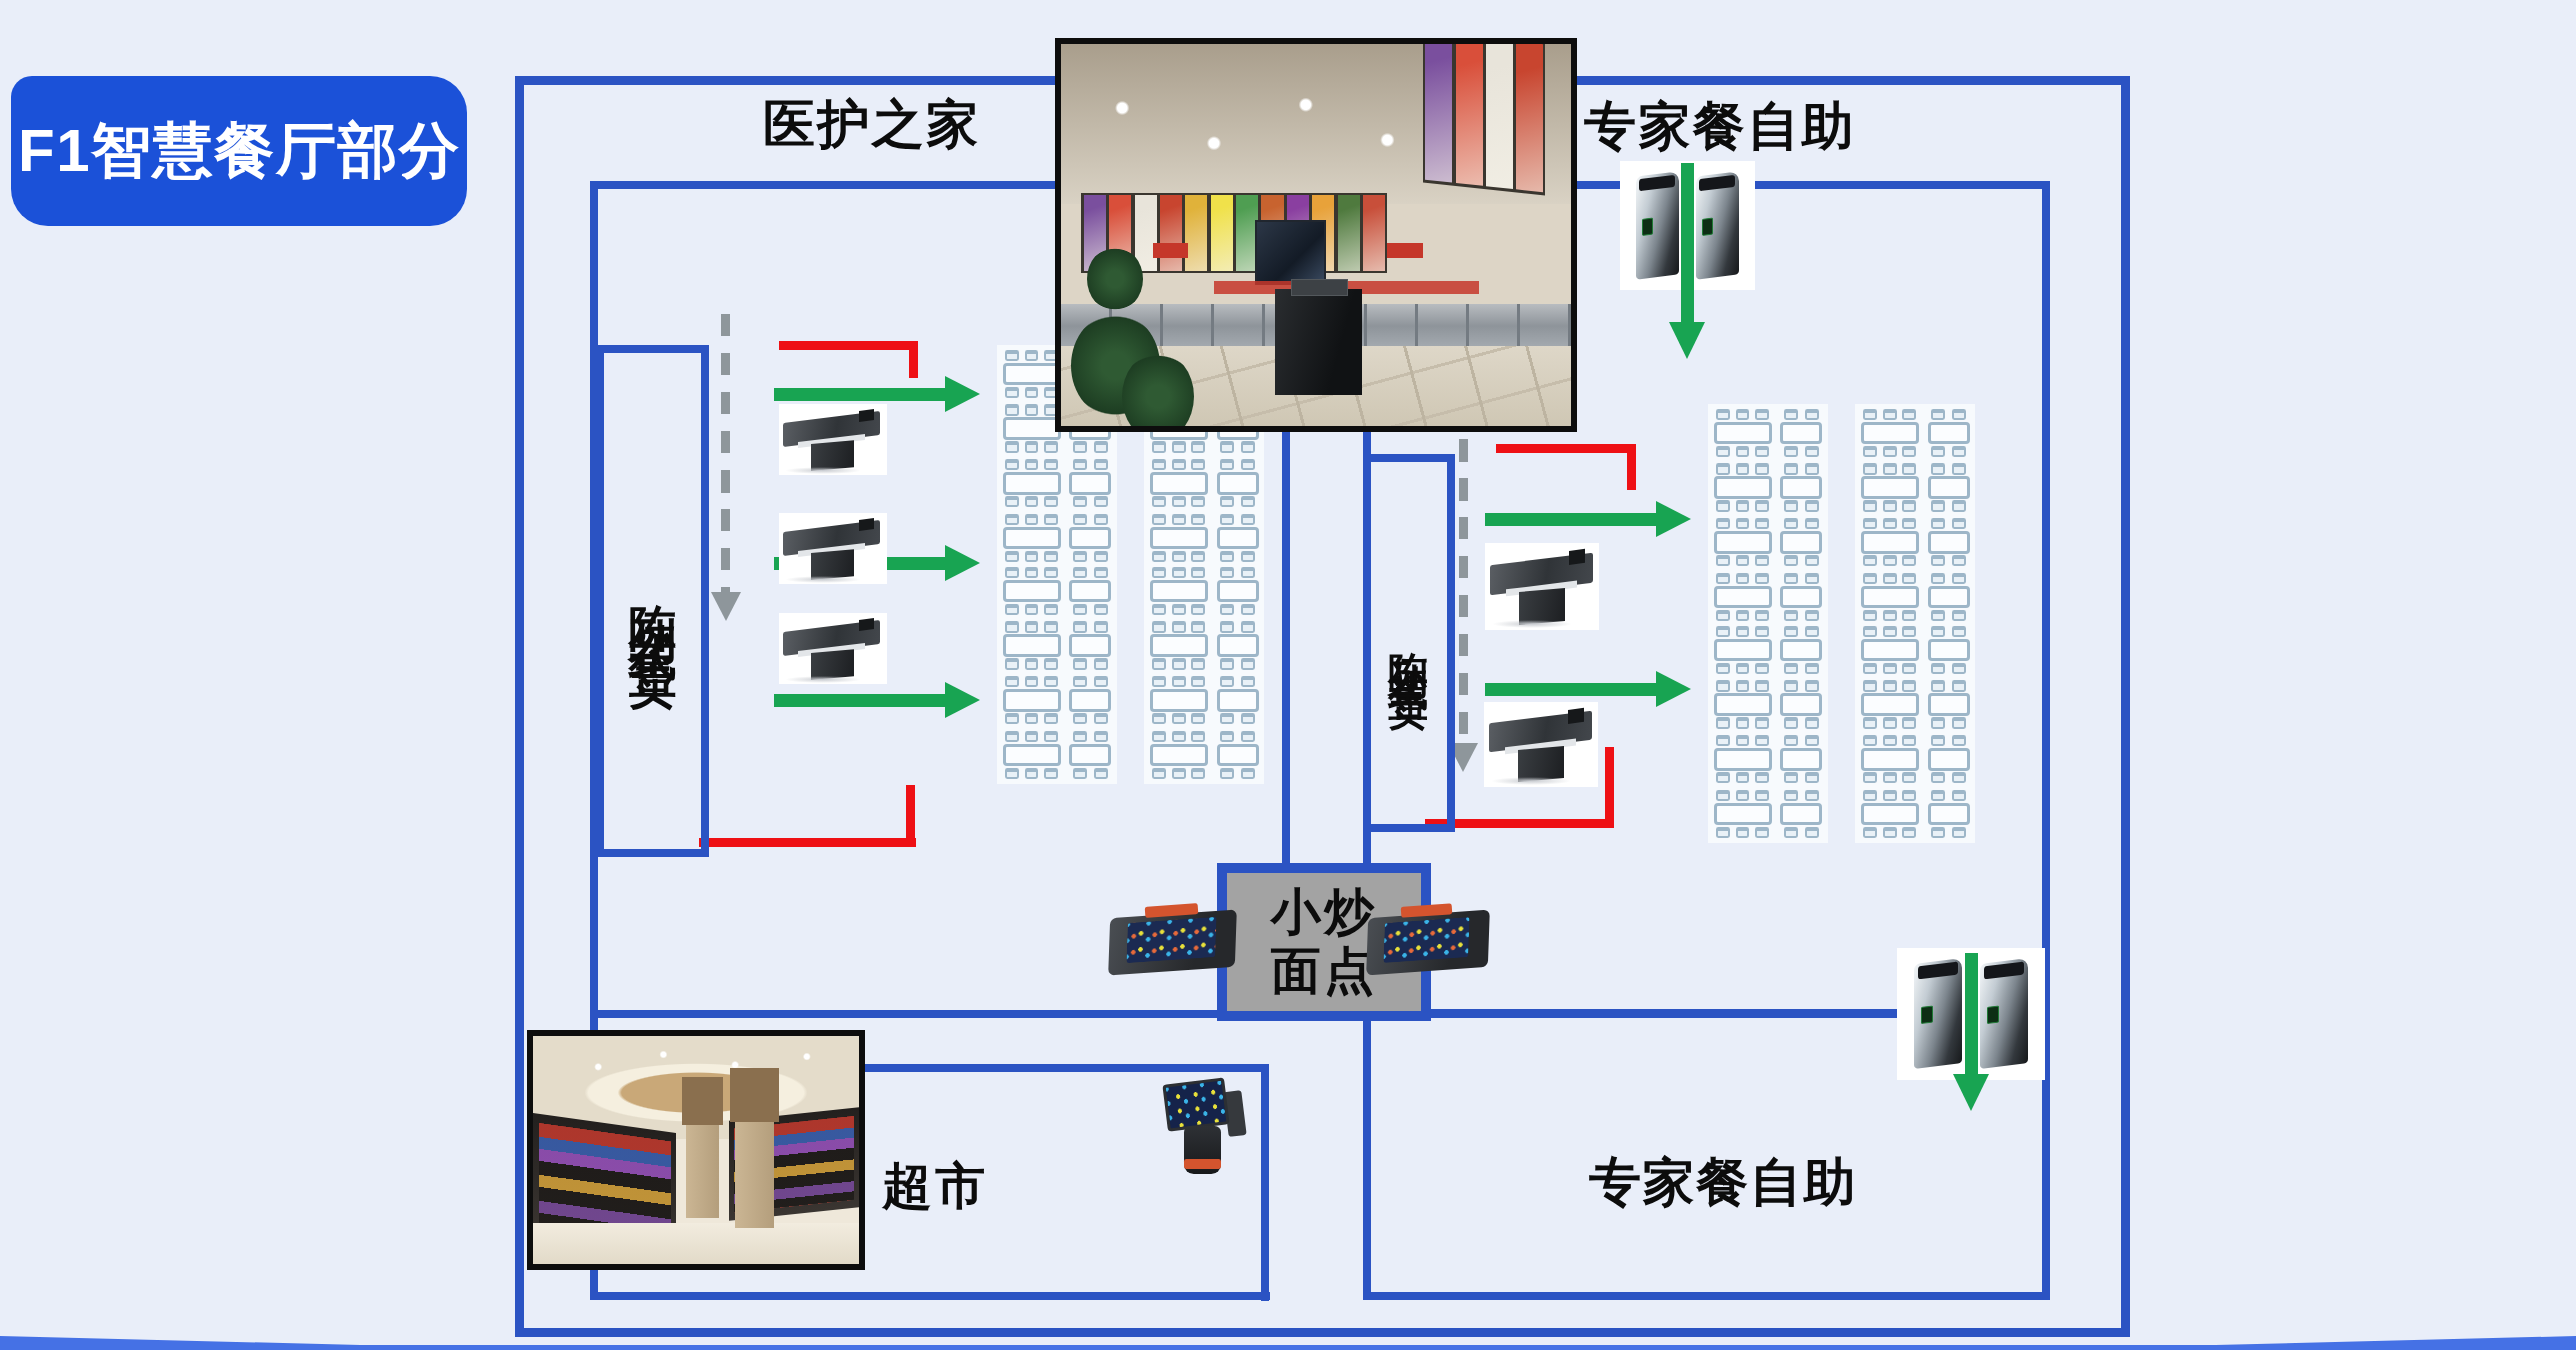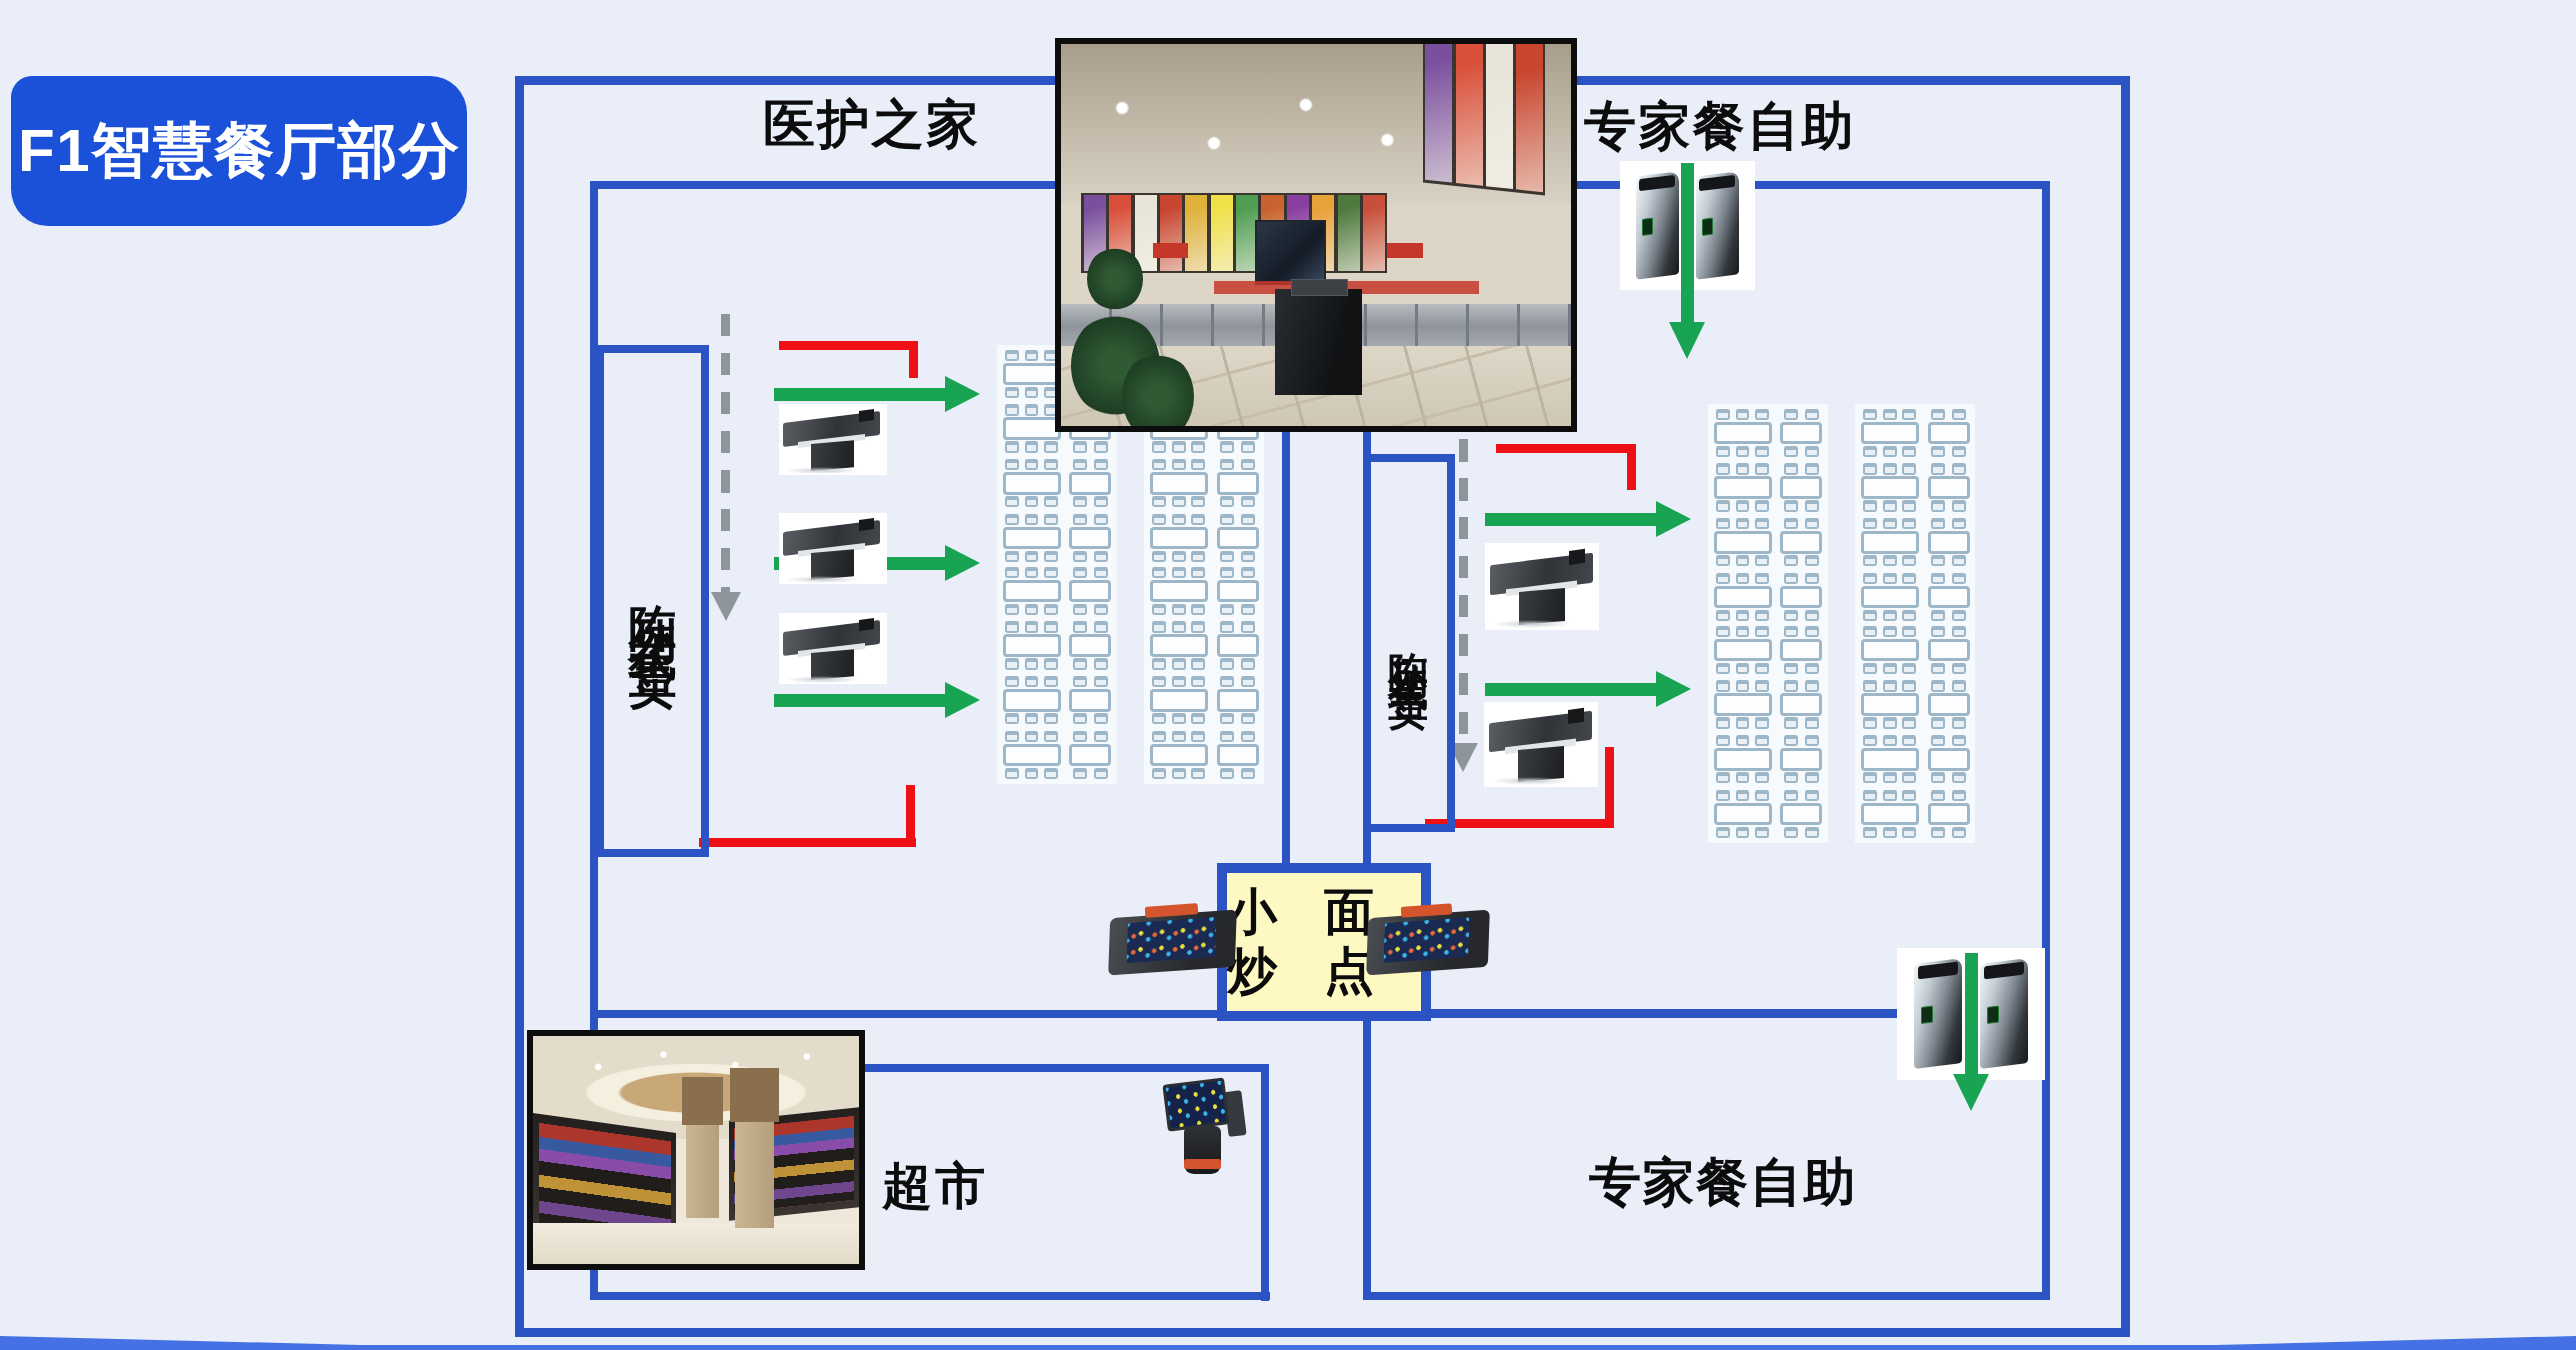--- a/index.html
+++ b/index.html
@@ -27,22 +27,22 @@
   .lbl-market  { left:882px; top:1153px; font-size:50px; letter-spacing:3.2px; }
   .lbl-expert  { left:1589px; top:1148px; font-size:52px; letter-spacing:1.6px;font-family:Liberation Mono, monospace; }
 
   .display-box { border:8px solid #2b53c3; display:flex; align-items:center; justify-content:center; z-index:3; }
   .display-box .vtxt { writing-mode:vertical-rl; text-orientation:upright; font-weight:bold; color:#0c0c0c; }
   .disp-left  { left:596px;  top:345px; width:113px; height:512px; }
   .disp-left  .vtxt { font-size:48px; letter-spacing:14.5px; }
   .disp-right { left:1363px; top:454px; width:92px; height:378px; }
   .disp-right .vtxt { font-size:40px; letter-spacing:9.7px; }
 
-  .xiaochao { left:1217px; top:863px; width:214px; height:158px; background:#fef9c3; border:10.5px solid #2b53c3;
-              display:flex; flex-direction:row; align-items:center; justify-content:center; z-index:6; }
+  .xiaochao { left:1217px; top:863px; width:214px; height:158px; background:#a3a3a3; border:10.5px solid #2b53c3;
+              display:flex; flex-direction:column; align-items:center; justify-content:center; z-index:6; }
   .xiaochao div { font-size:50px; font-weight:bold; color:#0c0c0c; line-height:1.18; letter-spacing:3.2px; }
 
   
   .red { background:#ee1015; z-index:2; }
 
   
   .gshaft { background:#18a452; height:13px; z-index:2; }
   .ghead-r { width:0; height:0; border-left:35px solid #18a452; border-top:18.5px solid transparent; border-bottom:18.5px solid transparent; z-index:2; }
   .gvshaft { background:#18a452; width:13px; z-index:6; }
   .ghead-d { width:0; height:0; border-top:37px solid #18a452; border-left:18.5px solid transparent; border-right:18.5px solid transparent; z-index:6; }

